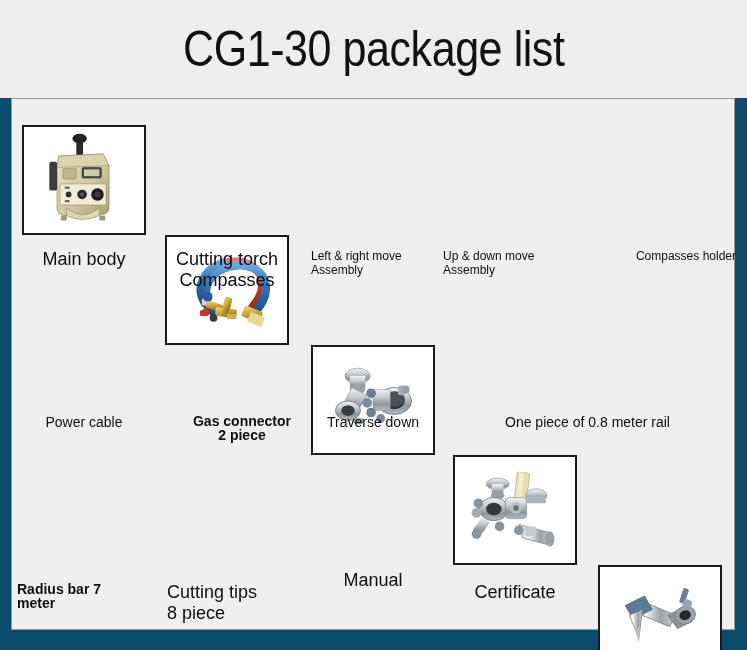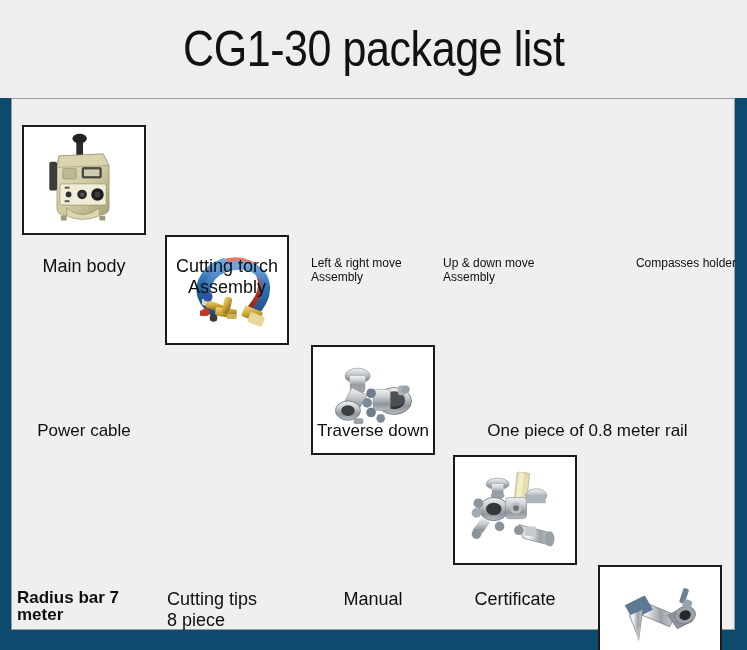--- a/index.html
+++ b/index.html
@@ -67,31 +67,31 @@
     background: #ffffff;
     overflow: hidden;
     position: relative;
   }
   .thumb svg {
     display: block;
     width: 100%;
     height: 100%;
   }
   .caption {
-    margin-top: 17px;
+    margin-top: 10px;
     color: #0f0f0f;
     line-height: 1.18;
     white-space: pre-line;
   }
   .cap-reg  { font-weight: 400; }
   .cap-bold { font-weight: 700; line-height: 1.02; }
 
   
   .fs18 { font-size: 18px; }
-  .fs17 { font-size: 17px; }
+  .fs17 { font-size: 14px; }
   .fs15 { font-size: 12px; }
 
   .ta-left   { text-align: left; }
   .ta-center { text-align: center; }
 </style>
 </head>
 <body>
 
 <div class="page">
 
@@ -149,21 +149,21 @@
         <circle cx="42" cy="62" r="5" fill="#2d54a8"></circle>
         <circle cx="40" cy="78" r="4" fill="#c2362a"></circle>
         <circle cx="48" cy="84" r="4" fill="#3a3a3a"></circle>
         <rect x="34" y="76" width="6" height="6" rx="1" fill="#c0392b"></rect>
         <rect x="62" y="80" width="10" height="5" rx="1" fill="#cdb158"></rect>
       </g>
     </svg>
           </div>
         </div>
         <div class="cell caption fs18 cap-reg ta-center" style="left: 145px; top: 140px; width: 140px;">Cutting torch
-Assembly</div>
+Compasses</div>
         <div class="cell thumb" style="left: 299px; top: 26px; width: 124px; height: 110px;">
           <div style="width: 100%; height: 100%;">
     <svg viewBox="0 0 124 110" preserveAspectRatio="xMidYMid meet">
       <rect width="124" height="110" fill="#fff"></rect>
       <g>
         <ellipse cx="46" cy="30" rx="13" ry="8" fill="url(#gSteel)" stroke="#7d848a" stroke-width="0.6"></ellipse>
         <rect x="38" y="30" width="16" height="14" fill="url(#gSteel)"></rect>
         <ellipse cx="46" cy="44" rx="8" ry="5" fill="#9aa1a7"></ellipse>
         <path d="M40 42 L30 62 L44 70 L56 50 Z" fill="url(#gSteel)" stroke="#7d848a" stroke-width="0.6"></path>
         <ellipse cx="36" cy="66" rx="13" ry="10" fill="url(#gSteel)" stroke="#6f767c" stroke-width="0.8"></ellipse>
@@ -230,27 +230,29 @@
         <rect x="86" y="34" width="9" height="9" rx="2" transform="rotate(18 90 38)" fill="#97a3ad"></rect>
         <path d="M26 40 L46 30 L54 44 L34 54 Z" fill="#5c7a96" stroke="#3d5670" stroke-width="0.7"></path>
         <path d="M30 50 L44 44 L40 74 Z" fill="url(#gSteelH)" stroke="#6f767c" stroke-width="0.7"></path>
         <path d="M36 64 L42 62 L40 78 Z" fill="#b6bcc0"></path>
       </g>
     </svg>
           </div>
         </div>
         <div class="cell caption fs15 cap-reg ta-left" style="left: 582px; top: 140px; width: 142px; text-align: right;">Compasses holder</div>
         <div class="cell caption fs17 cap-reg ta-center" style="left: 2px; top: 305px; width: 140px;">Power cable</div>
+        <div class="cell caption fs17 cap-bold ta-center" style="left: 155px; top: 305px; width: 150px;">Gas connector
+2 piece</div>
         <div class="cell caption fs17 cap-reg ta-center" style="left: 291px; top: 305px; width: 140px;">Traverse down</div>
         <div class="cell caption fs17 cap-reg ta-center" style="left: 441px; top: 305px; width: 269px;">One piece of 0.8 meter rail</div>
         <div class="cell caption fs17 cap-bold ta-left" style="left: 5px; top: 473px; width: 150px;">Radius bar 7
 meter</div>
         <div class="cell caption fs18 cap-reg ta-left" style="left: 155px; top: 473px; width: 150px;">Cutting tips
 8 piece</div>
-        <div class="cell caption fs18 cap-reg ta-center" style="left: 291px; top: 473px; width: 140px;">Manual</div>
+        <div class="cell caption fs18 cap-reg ta-center" style="left: 291px; top: 461px; width: 140px;">Manual</div>
         <div class="cell caption fs18 cap-reg ta-center" style="left: 433px; top: 473px; width: 140px;">Certificate</div>
       </div>
   </div>
 
 </div>
 
 <svg width="0" height="0" style="position:absolute" aria-hidden="true">
   <defs>
     <linearGradient id="gBeige" x1="0" y1="0" x2="1" y2="1">
       <stop offset="0%" stop-color="#e6e2c4"></stop>

